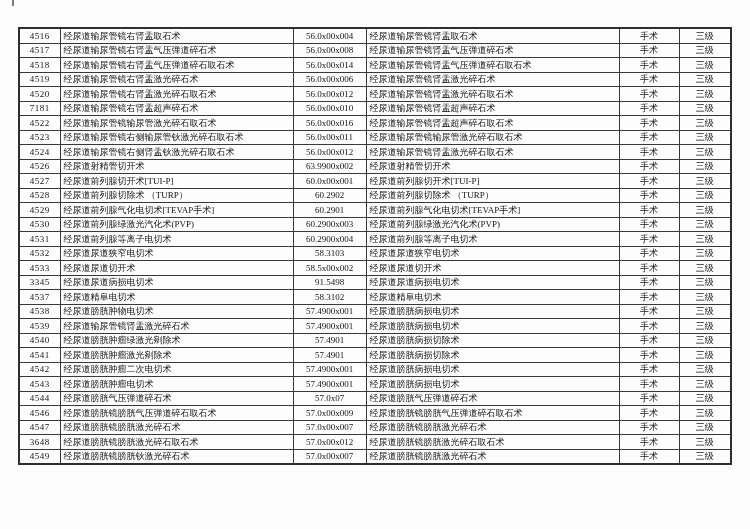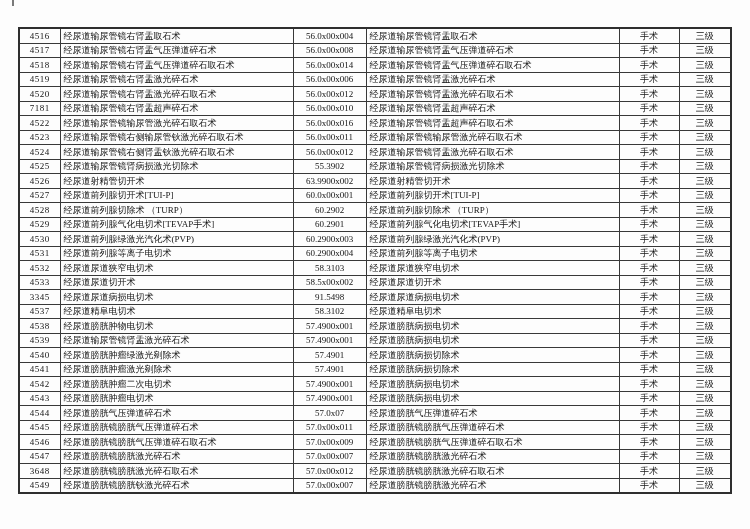--- a/index.html
+++ b/index.html
@@ -149,28 +149,20 @@
         </tr>
         <tr>
           <td class="col-seq">4524</td>
           <td class="col-name">经尿道输尿管镜右侧肾盂钬激光碎石取石术</td>
           <td class="col-code">56.0x00x012</td>
           <td class="col-std_name">经尿道输尿管镜肾盂激光碎石取石术</td>
           <td class="col-category">手术</td>
           <td class="col-level">三级</td>
         </tr>
         <tr>
-          <td class="col-seq">4525</td>
-          <td class="col-name">经尿道输尿管镜肾病损激光切除术</td>
-          <td class="col-code">55.3902</td>
-          <td class="col-std_name">经尿道输尿管镜肾病损激光切除术</td>
-          <td class="col-category">手术</td>
-          <td class="col-level">三级</td>
-        </tr>
-        <tr>
           <td class="col-seq">4526</td>
           <td class="col-name">经尿道射精管切开术</td>
           <td class="col-code">63.9900x002</td>
           <td class="col-std_name">经尿道射精管切开术</td>
           <td class="col-category">手术</td>
           <td class="col-level">三级</td>
         </tr>
         <tr>
           <td class="col-seq">4527</td>
           <td class="col-name">经尿道前列腺切开术[TUI-P]</td>
@@ -289,28 +281,20 @@
           <td class="col-code">57.4900x001</td>
           <td class="col-std_name">经尿道膀胱病损电切术</td>
           <td class="col-category">手术</td>
           <td class="col-level">三级</td>
         </tr>
         <tr>
           <td class="col-seq">4544</td>
           <td class="col-name">经尿道膀胱气压弹道碎石术</td>
           <td class="col-code">57.0x07</td>
           <td class="col-std_name">经尿道膀胱气压弹道碎石术</td>
-          <td class="col-category">手术</td>
-          <td class="col-level">三级</td>
-        </tr>
-        <tr>
-          <td class="col-seq">4545</td>
-          <td class="col-name">经尿道膀胱镜膀胱气压弹道碎石术</td>
-          <td class="col-code">57.0x00x011</td>
-          <td class="col-std_name">经尿道膀胱镜膀胱气压弹道碎石术</td>
           <td class="col-category">手术</td>
           <td class="col-level">三级</td>
         </tr>
         <tr>
           <td class="col-seq">4546</td>
           <td class="col-name">经尿道膀胱镜膀胱气压弹道碎石取石术</td>
           <td class="col-code">57.0x00x009</td>
           <td class="col-std_name">经尿道膀胱镜膀胱气压弹道碎石取石术</td>
           <td class="col-category">手术</td>
           <td class="col-level">三级</td>

